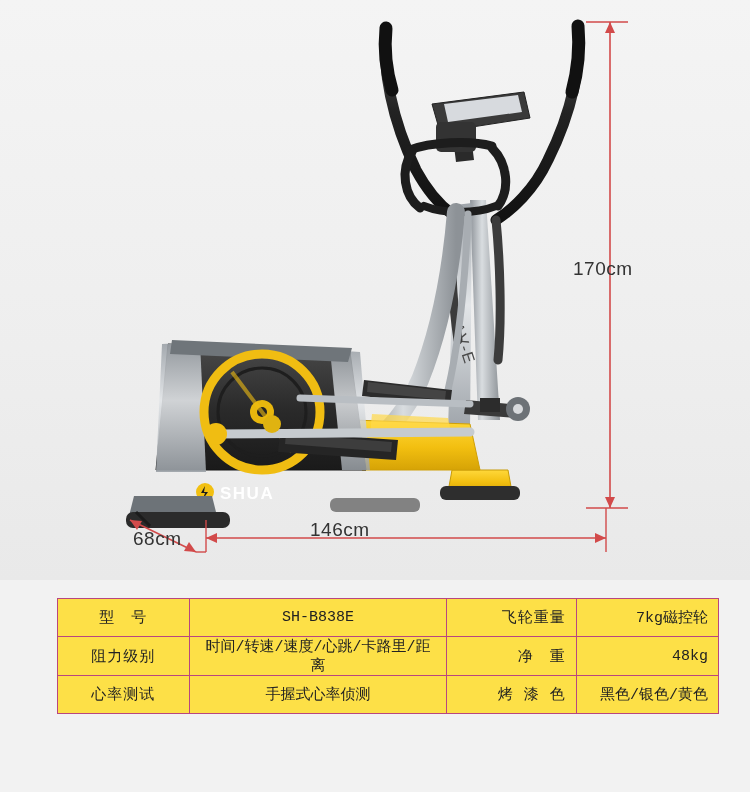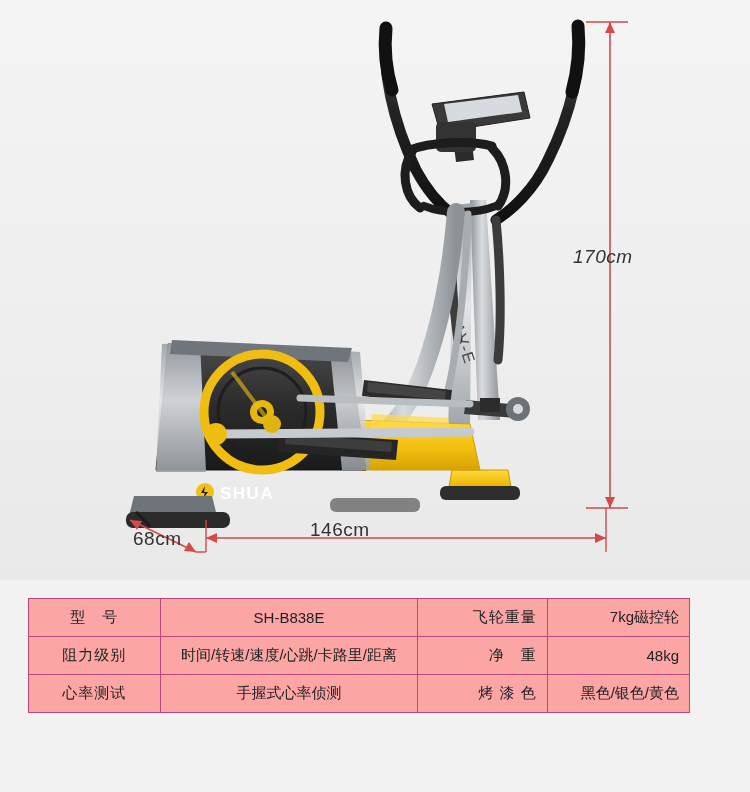--- a/index.html
+++ b/index.html
@@ -34,35 +34,36 @@
     left: 0; top: 0;
   }
   
   .dim-label {
     position: absolute;
     color: #333333;
     font-size: 19px;
     letter-spacing: .5px;
     white-space: nowrap;
   }
-  .dim-170 { left: 573px; top: 246px; font-style: italic; }
+  .dim-170 { left: 573px; top: 258px; }
   .dim-146 { left: 310px; top: 519px; }
   .dim-68  { left: 133px; top: 528px; }
 
   
   .spec-table {
     position: absolute;
-    left: 28px;
+    left: 57px;
     top: 598px;
     width: 662px;
     border-collapse: collapse;
     table-layout: fixed;
-    background: #fca5a5;
+    background: #fde047;
     font-size: 15px;
     color: #222222;
+    font-family: Liberation Mono, monospace;
   }
   .spec-table td {
     border: 1px solid #b9467f;
     height: 38px;
     padding: 0 10px;
     vertical-align: middle;
     box-sizing: border-box;
   }
   .c-label {
     width: 112px;

